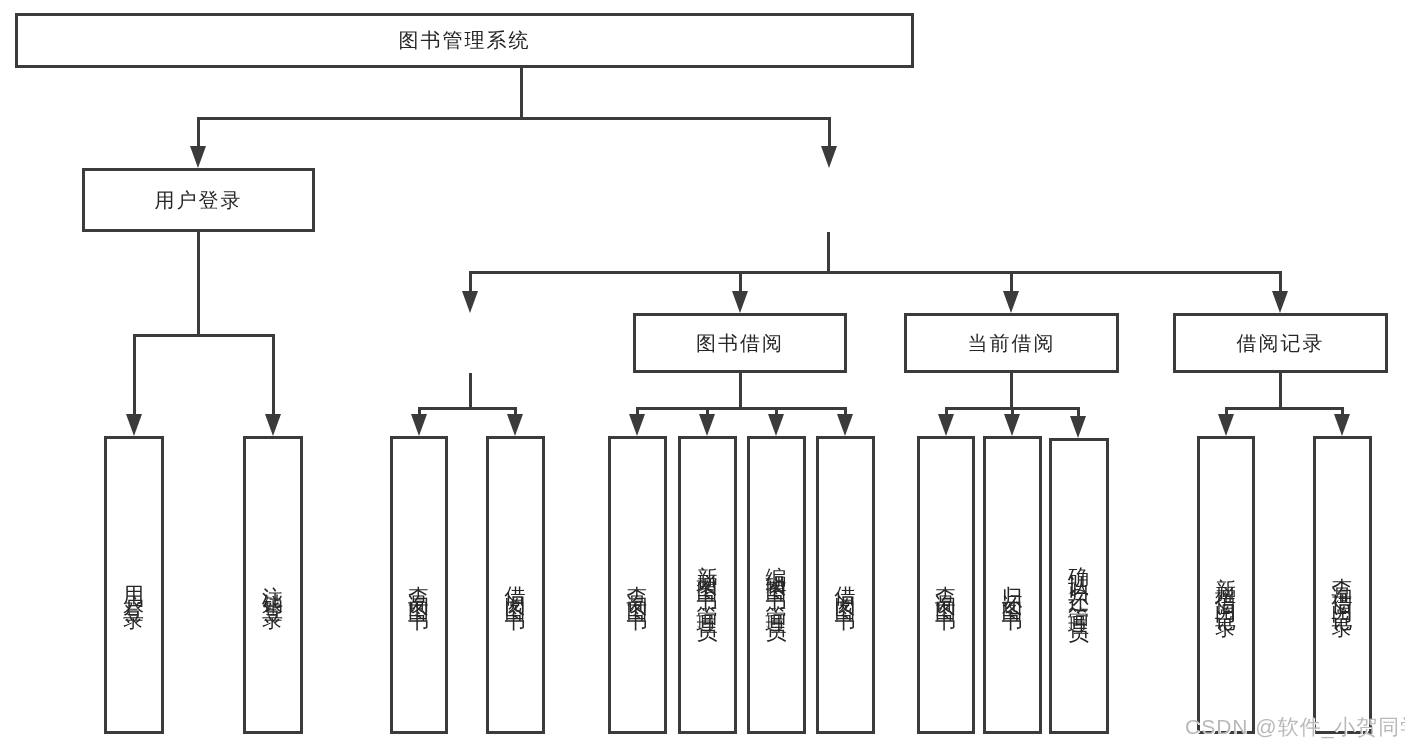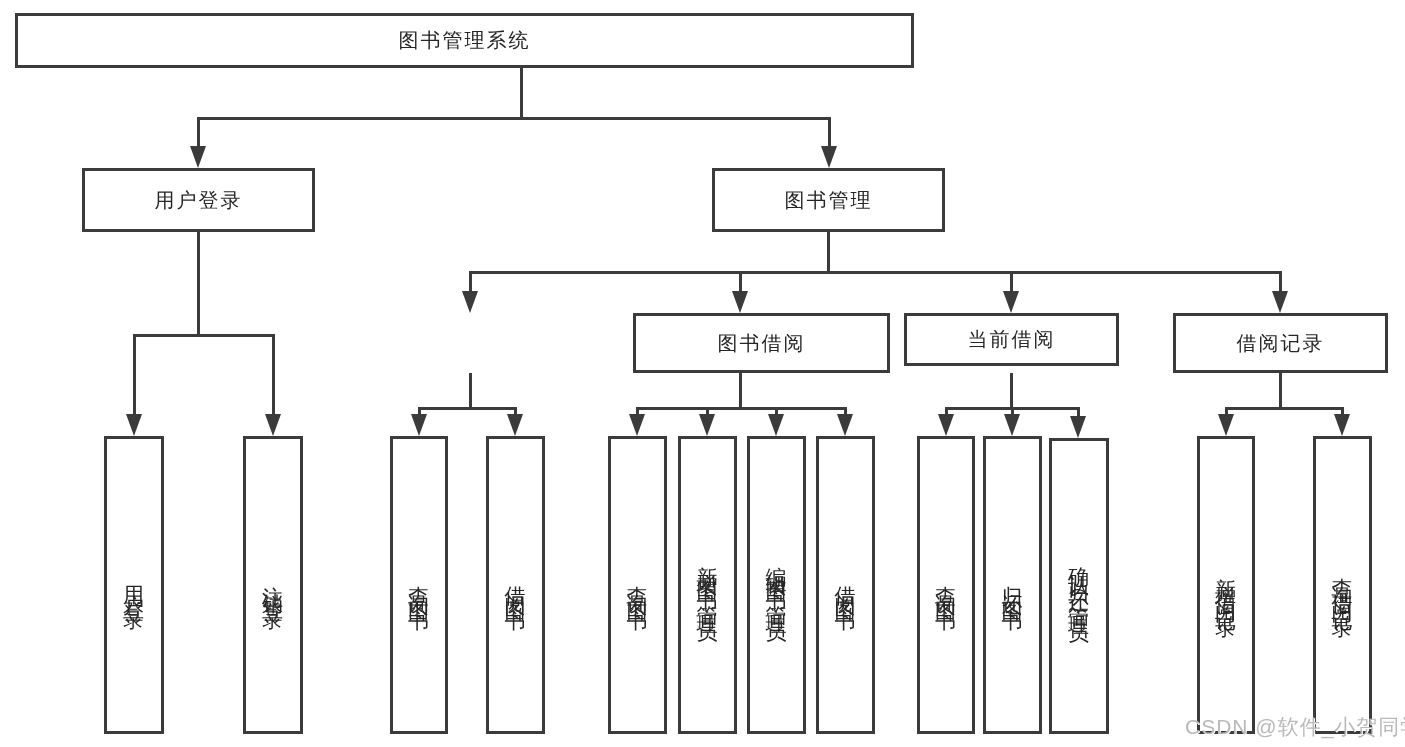--- a/index.html
+++ b/index.html
@@ -39,24 +39,23 @@
   }
 </style>
 </head>
 <body>
 
 <div id="stage">
 
   <div class="box" style="left:15px;top:13px;width:899px;height:55px;">图书管理系统</div>
 
   <div class="box" style="left:82px;top:168px;width:233px;height:64px;">用户登录</div>
-  <div class="box" style="left:712px;top:168px;width:233px;height:64px;">图书管理</div>
 
-  <div class="box" style="left:633px;top:313px;width:257px;height:60px;">图书借阅</div>
-  <div class="box" style="left:904px;top:313px;width:215px;height:53px;">当前借阅</div>
+  <div class="box" style="left:633px;top:313px;width:214px;height:60px;">图书借阅</div>
+  <div class="box" style="left:904px;top:313px;width:215px;height:60px;">当前借阅</div>
   <div class="box" style="left:1173px;top:313px;width:215px;height:60px;">借阅记录</div>
 
   <div class="box vbox" style="left:104px;top:436px;width:60px;height:298px;">用户登录</div>
   <div class="box vbox" style="left:243px;top:436px;width:60px;height:298px;">注销登录</div>
 
   <div class="box vbox" style="left:390px;top:436px;width:58px;height:298px;">查询图书</div>
   <div class="box vbox" style="left:486px;top:436px;width:59px;height:298px;">借阅图书</div>
 
   <div class="box vbox" style="left:608px;top:436px;width:59px;height:298px;">查询图书</div>
   <div class="box vbox" style="left:678px;top:436px;width:59px;height:298px;">新增图书（管理员）</div>

